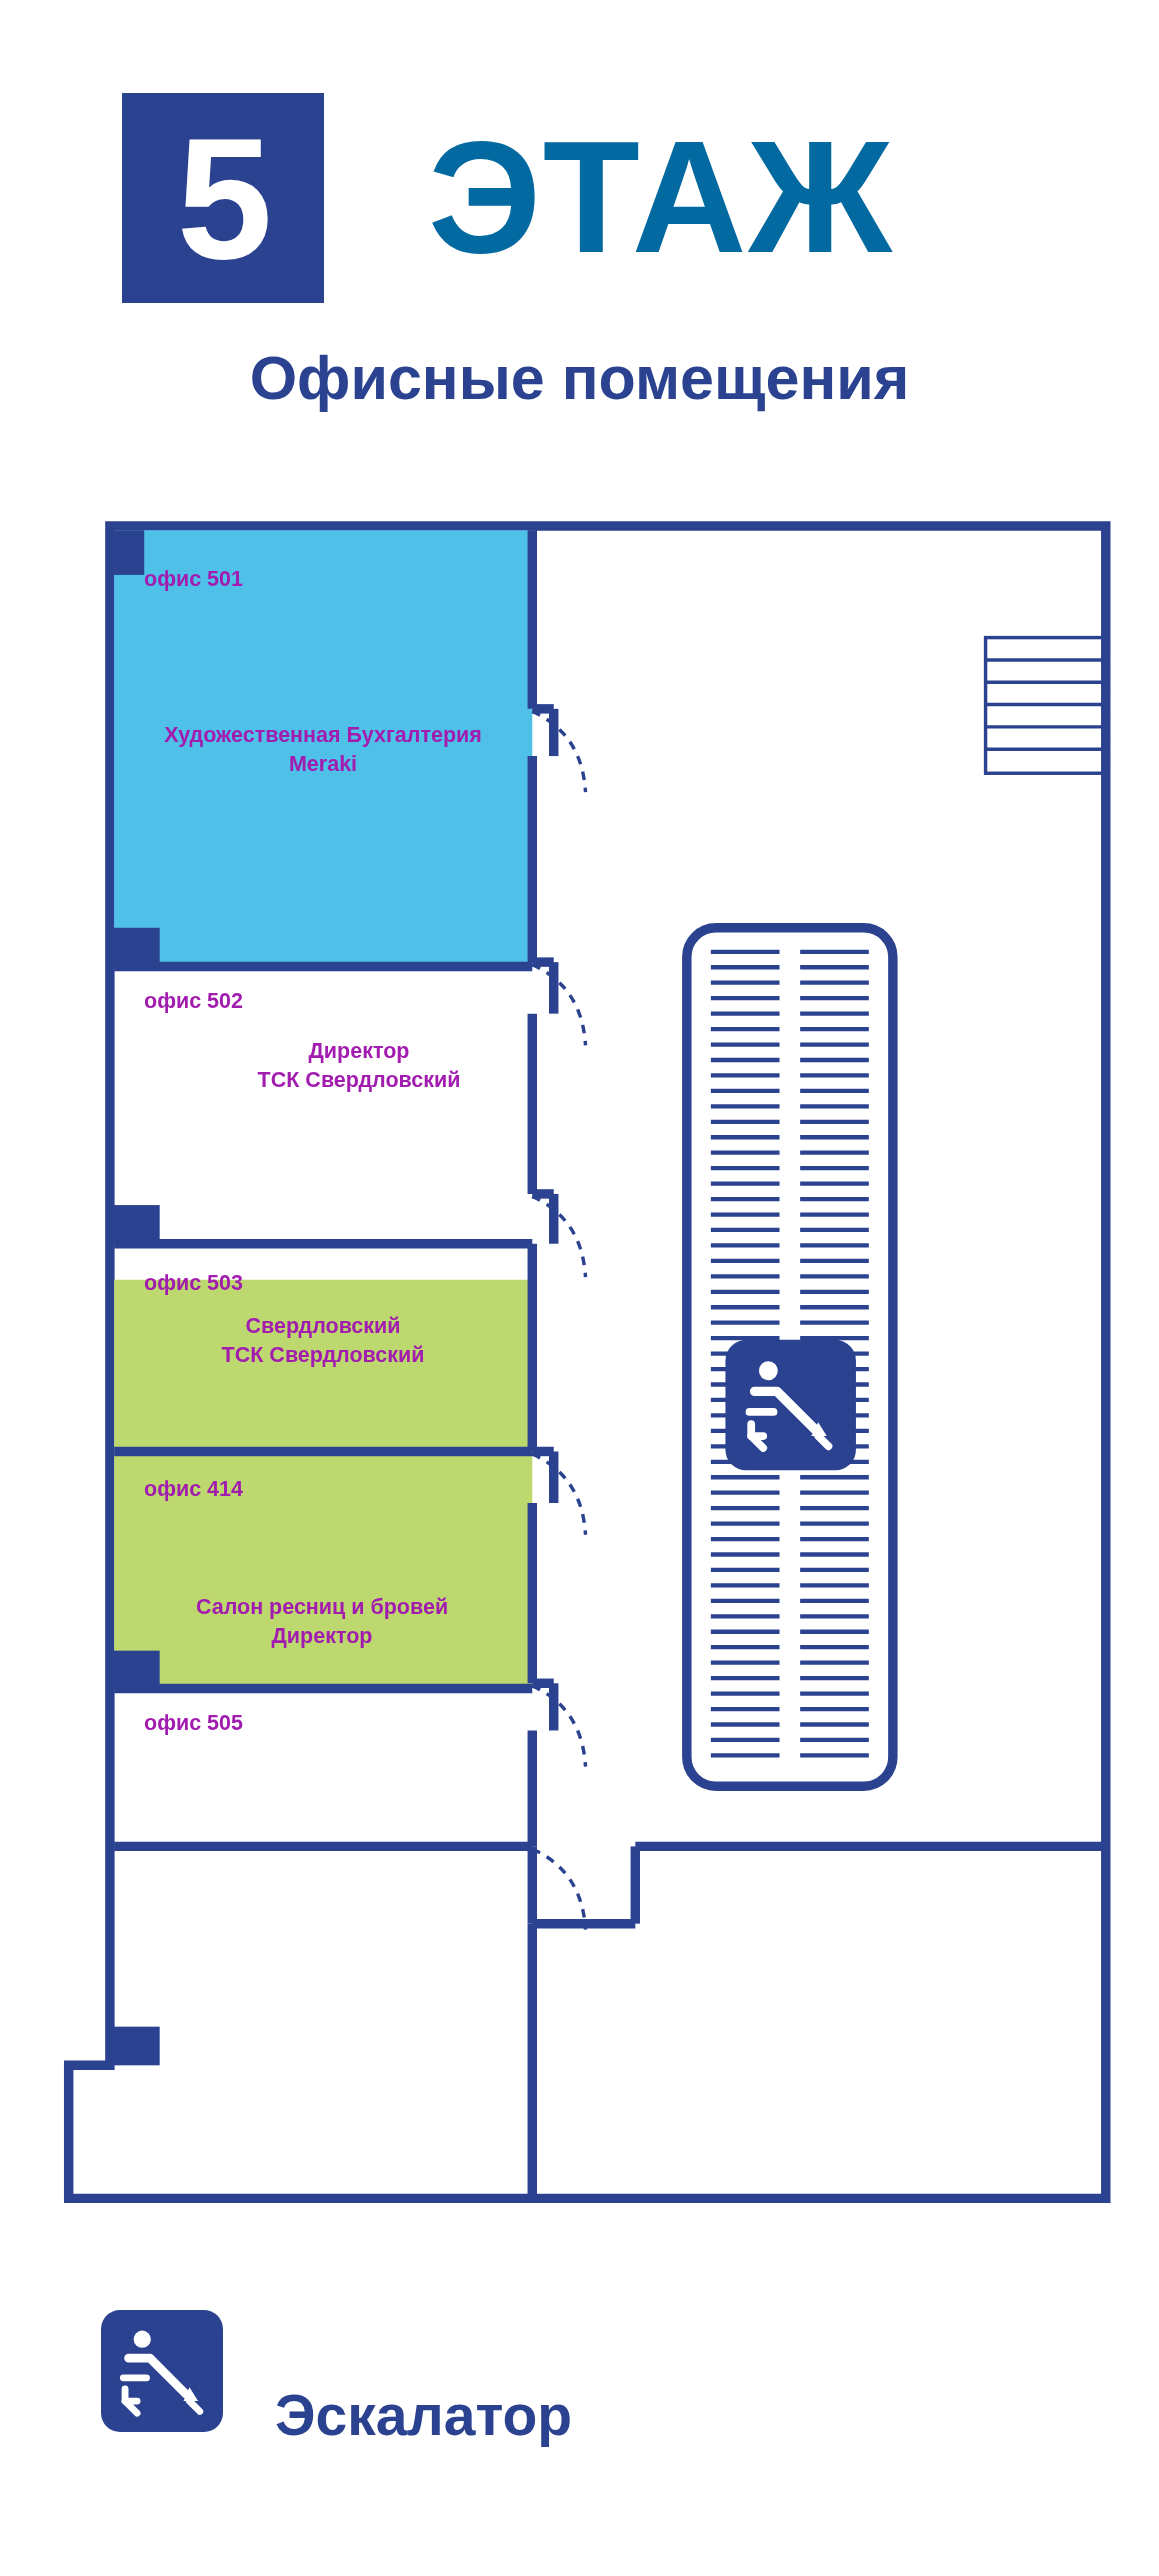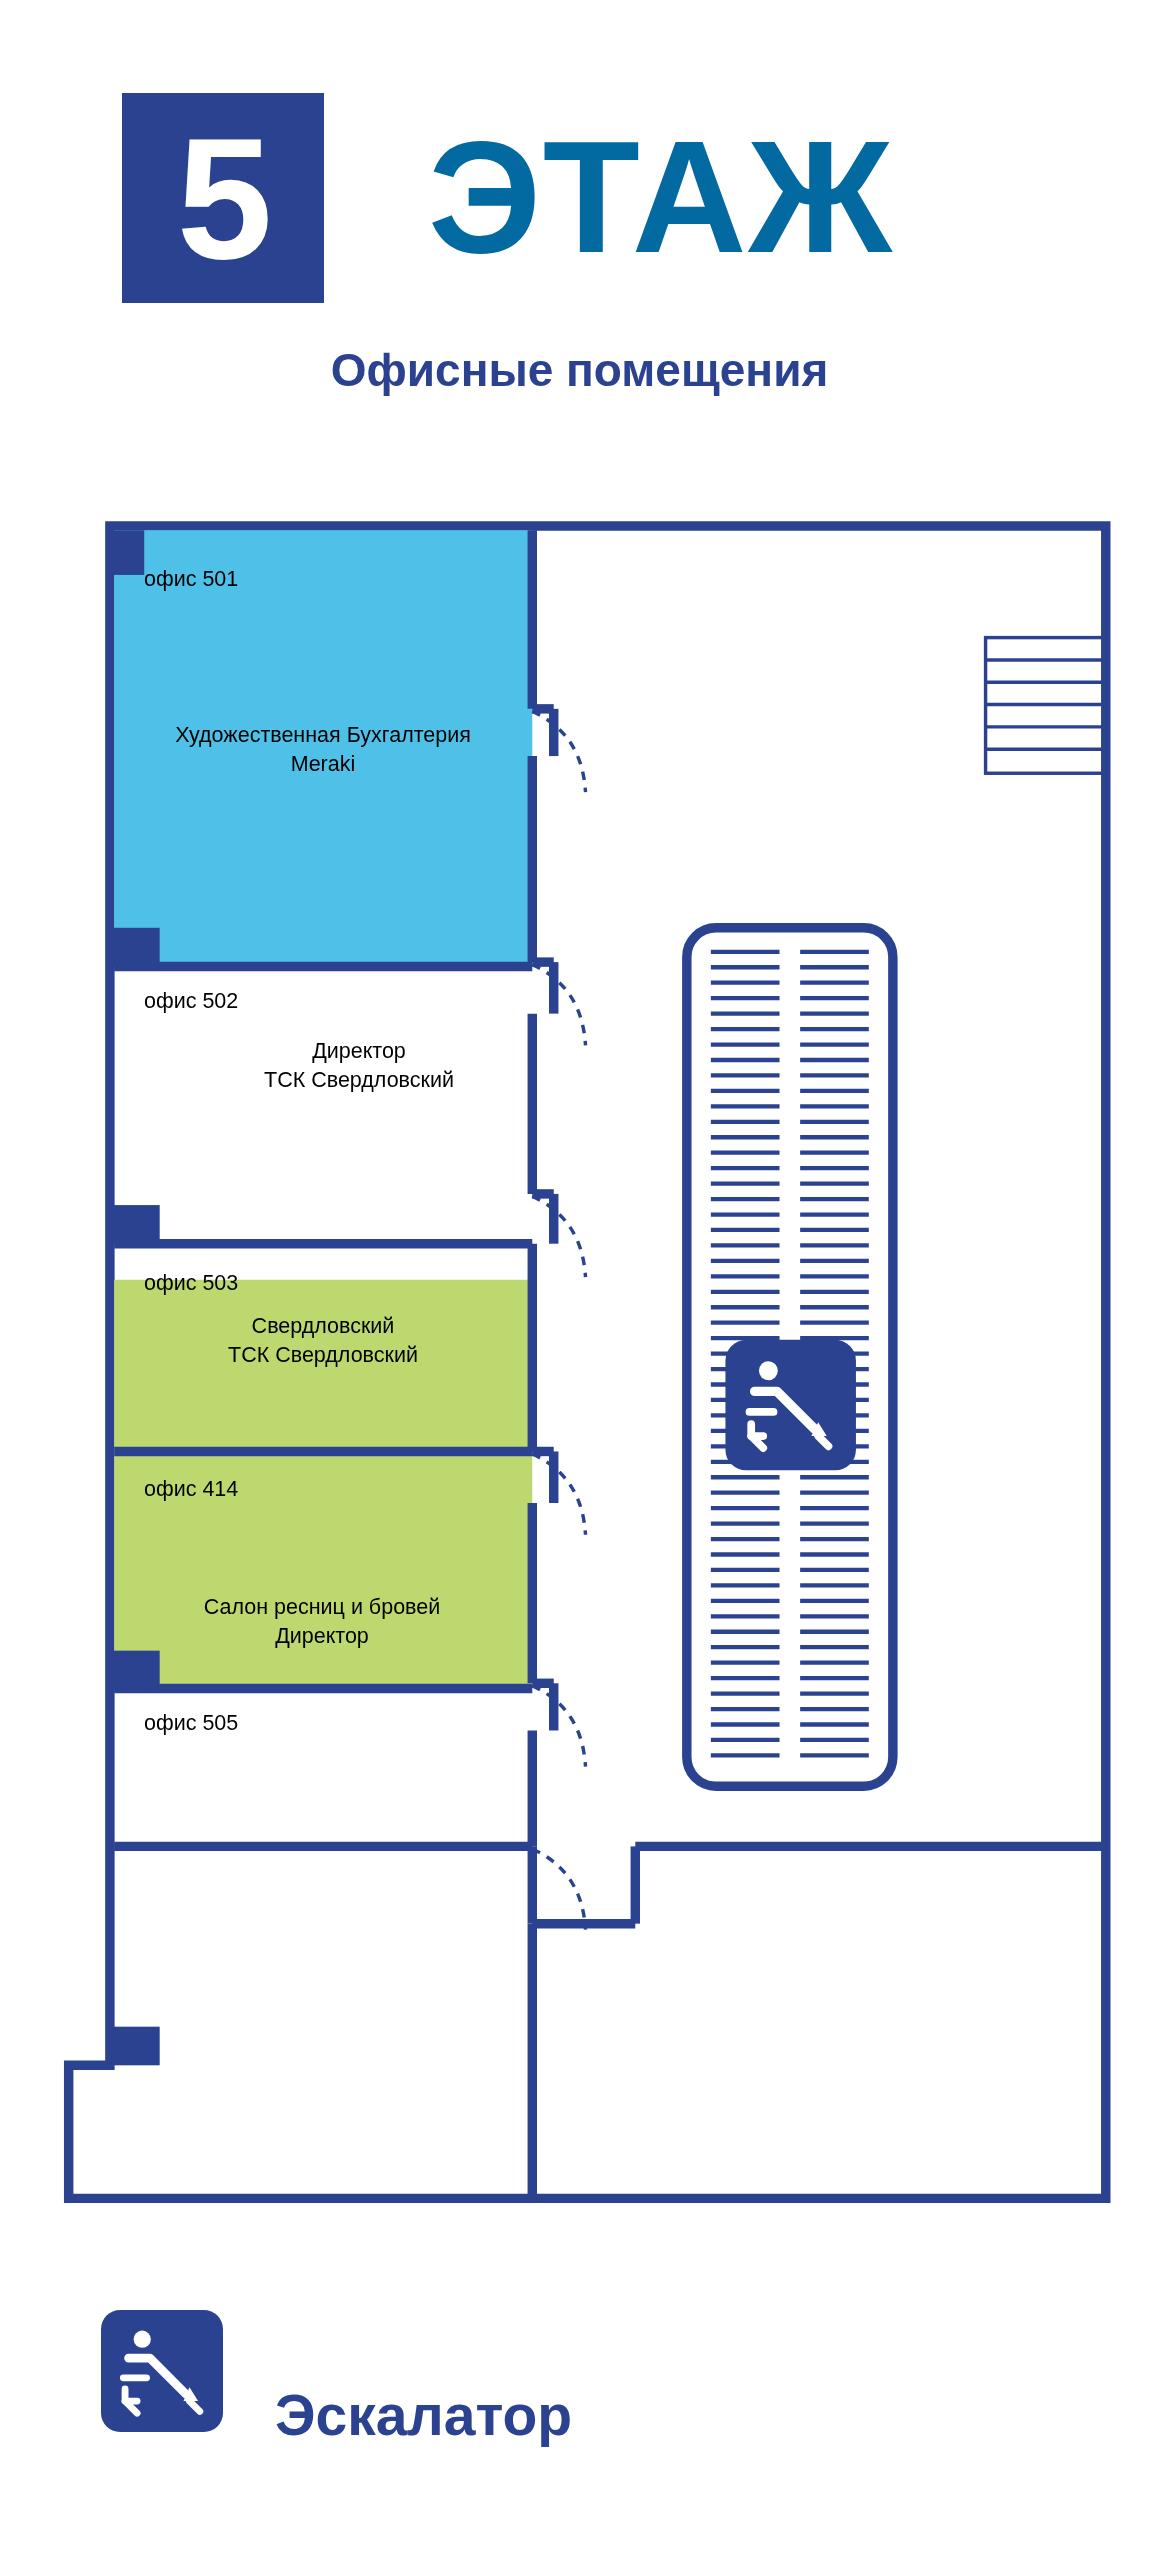--- a/index.html
+++ b/index.html
@@ -47,41 +47,41 @@
     line-height: 206px;
     color: #0369a1;
     letter-spacing: 1.7px;
   }
   #header-subtitle {
     position: absolute;
     left: 0;
     top: 343px;
     width: 1159px;
     text-align: center;
-    font-size: 46px;
+    font-size: 61px;
     font-weight: bold;
     color: #2b4290;
   }
 
   
   #plan {
     position: absolute;
     left: 0;
     top: 481px;
     width: 1159px;
     height: 1795px;
   }
   #plan svg {
     display: block;
   }
 
   .room-label {
     position: absolute;
-    font-weight: normal;
-    color: #000000;
+    font-weight: bold;
+    color: #a21caf;
     pointer-events: none;
   }
   .room-number {
     font-size: 21.5px;
   }
   .room-name {
     font-size: 21.5px;
     text-align: center;
     line-height: 1.35;
   }

